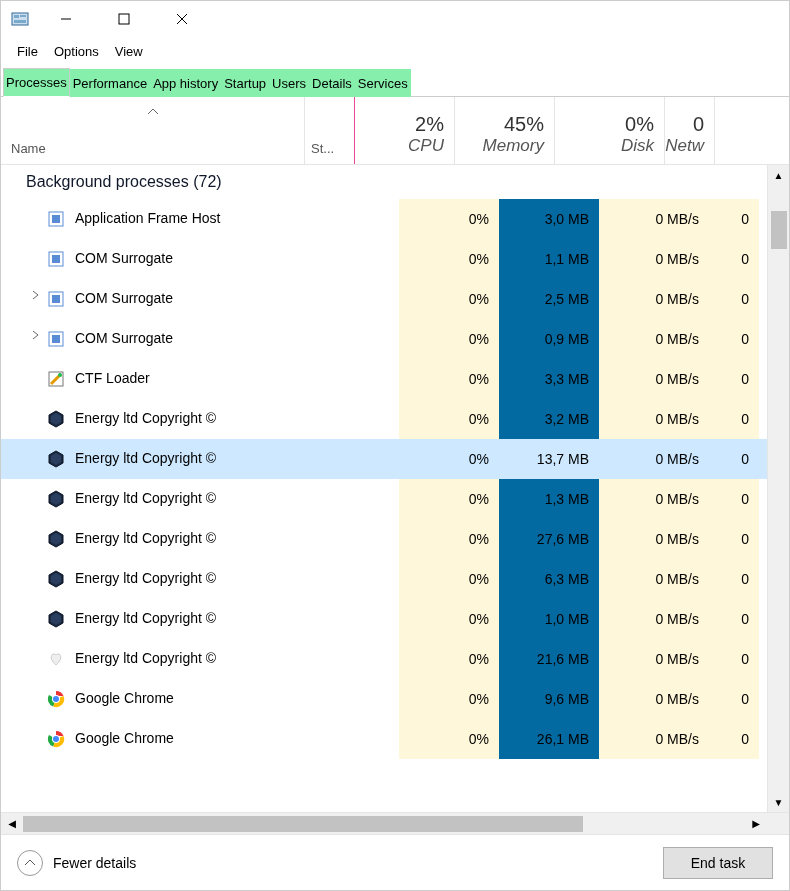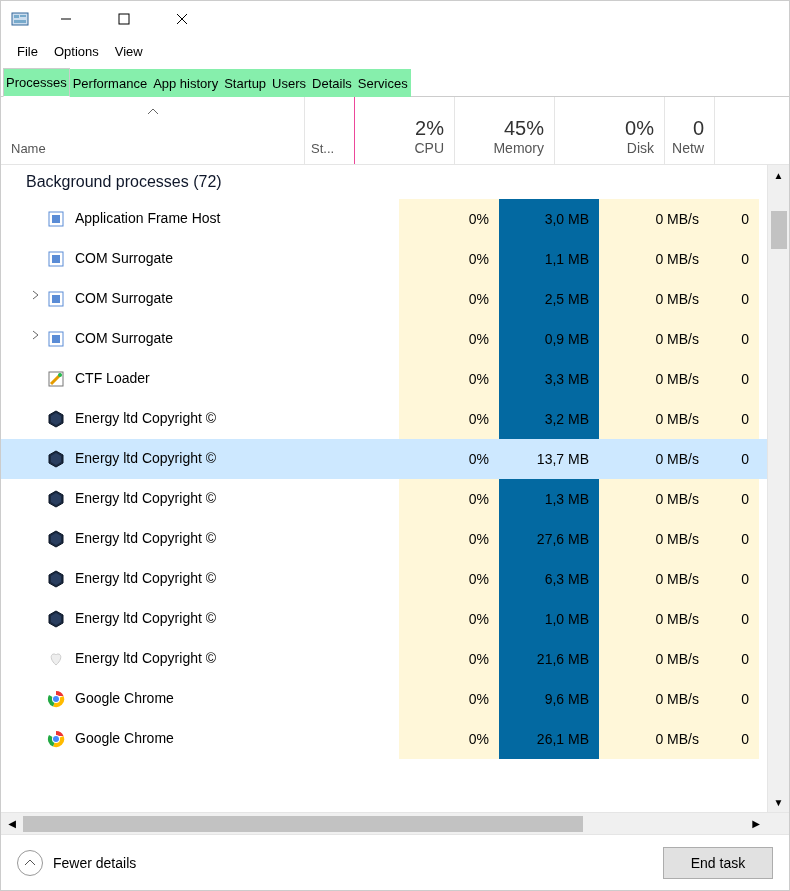--- a/index.html
+++ b/index.html
@@ -14,21 +14,21 @@
   .menu-item { padding: 2px 8px; }
   .tabs { display: flex; border-bottom: 1px solid #ccc; padding-left: 2px; height: 32px; align-items: flex-end; }
   .tab { padding: 6px 2px; border: 1px solid transparent; border-bottom: none; font-size: 13px; position: relative; top: 1px; background: #86efac; }
   .tab.active { border-color: #ccc; border-bottom: 1px solid #fff; }
   .header-row { display: flex; height: 68px; border-bottom: 1px solid #e5e5e5; font-size: 13px; color: #555; }
   .hcol-name { width: 304px; display: flex; align-items: flex-end; padding: 0 10px 8px 10px; position: relative; border-right: 1px solid #e5e5e5; }
   .hcol-name .sort-ind { position: absolute; top: 6px; left: 50%; transform: translateX(-50%); }
   .hcol-status { width: 50px; display: flex; align-items: flex-end; padding: 0 6px 8px 6px; border-right: 1px solid #ec4899; overflow: hidden; }
   .hcol { border-right: 1px solid #e5e5e5; display: flex; flex-direction: column; justify-content: flex-end; align-items: flex-end; padding: 0 10px 8px 0; }
   .hcol .pct { font-size: 20px; color: #333; font-weight: 400; }
-  .hcol .lbl { font-size: 14px; color: #555; }
+  .hcol .lbl { font-size: 17px; color: #555; font-style: italic; }
   .hcol-cpu { width: 100px; }
   .hcol-mem { width: 100px; text-align: center; }
   .hcol-disk { width: 110px; }
   .hcol-net { width: 50px; overflow: hidden; }
   .list-area { flex: 1; overflow: hidden; position: relative; display: flex; }
   .list-body { flex: 1; overflow: hidden; }
   .group-header { color: #0f172a; font-size: 16px; padding: 8px 10px 8px 25px; }
   .row { display: flex; height: 40px; align-items: center; font-size: 14px; }
   .row.selected { background: #cde8ff; }
   .cell-name { width: 348px; display: flex; align-items: flex-start; padding-left: 28px; overflow: hidden; }

